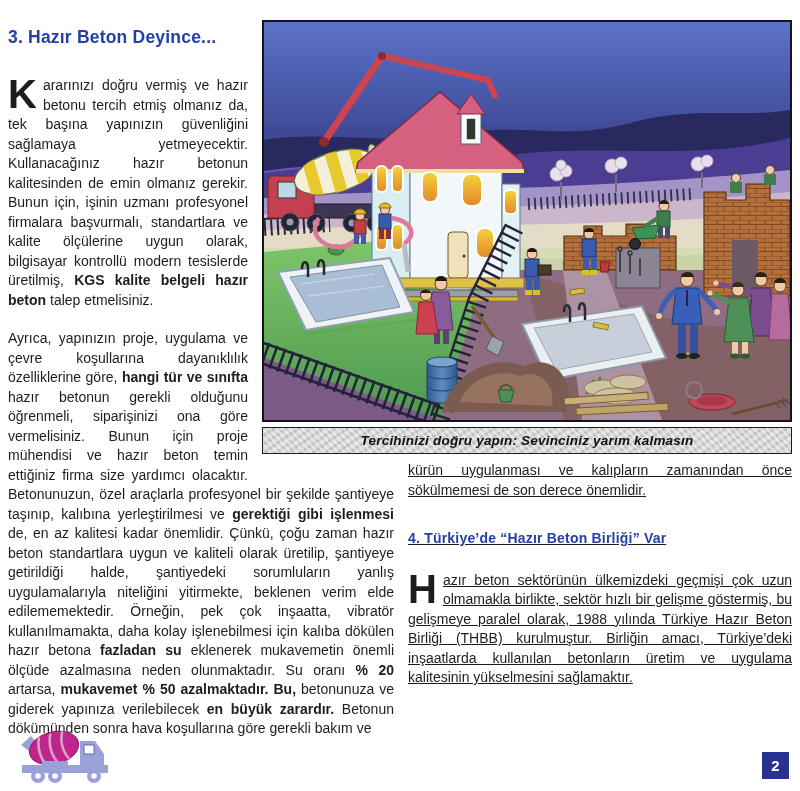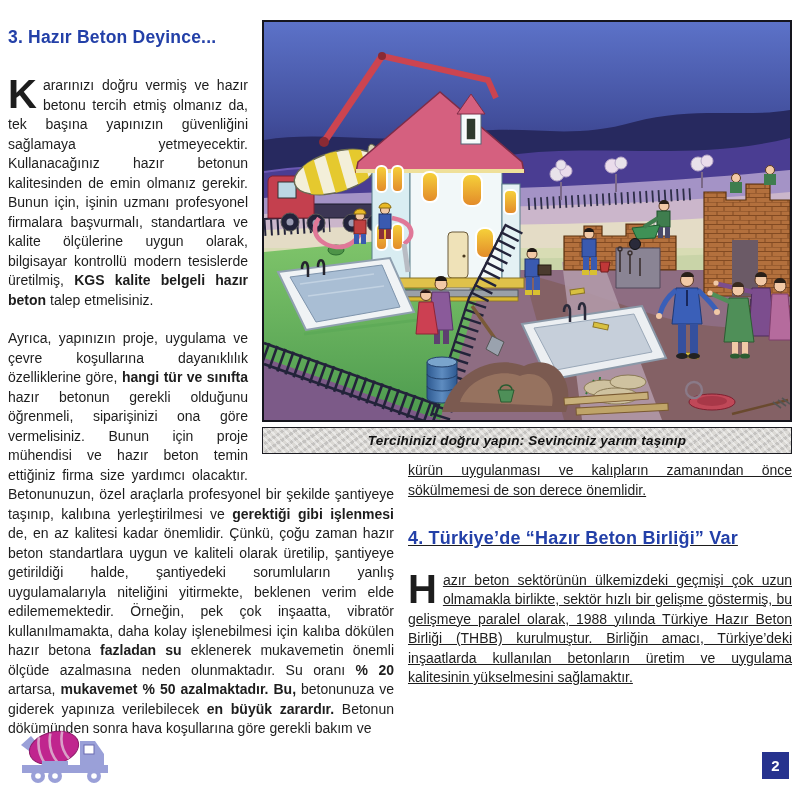--- a/index.html
+++ b/index.html
@@ -37,21 +37,21 @@
       repeating-linear-gradient(-35deg, rgba(110,110,115,.18) 0 3px, rgba(230,228,224,.28) 3px 7px);
     display:flex; align-items:center; justify-content:center;
     font-size:13.5px; font-weight:bold; font-style:italic; color:#101010; letter-spacing:.2px;
   }
   .right-col{
     position:absolute; left:408px; top:461px; width:384px;
     font-size:14px; line-height:19.5px; text-align:justify;text-decoration:underline;
   }
   .right-col p{ margin:0; }
   .title4{
-    margin:29px 0 0 0; font-size:18px; font-weight:bold;
+    margin:29px 0 0 0; font-size:14px; font-weight:bold;
     color:var(--heading); letter-spacing:.2px; text-align:left;
   }
   .p4{ margin-top:22px !important; }
   .logo{ position:absolute; left:14px; top:721px; }
   .page-badge{
     position:absolute; right:11px; top:752px; width:27px; height:27px;
     background:var(--page_box); color:#ffffff; font-weight:bold; font-size:15px;
     display:flex; align-items:center; justify-content:center;
   }
 </style>
@@ -363,21 +363,21 @@
             <rect x="478" y="320" width="6" height="12" fill="#f2c9a6"></rect>
           <ellipse cx="471" cy="334" rx="5" ry="2.6" fill="#2c5c32"></ellipse>
             <ellipse cx="481" cy="334" rx="5" ry="2.6" fill="#2c5c32"></ellipse>
           <circle cx="516" cy="264" r="6" fill="#f2c9a6" stroke="#5c3a24"></circle>
             <path d="M510,261 a6,5 0 0 1 12,0" fill="#2a2018"></path>
           <path d="M508,272 h16 l4,46 h-23 Z" fill="#b56b9d" stroke="#7e3e6c"></path>
         </g>
       </svg>
     </div>
     <div class="caption-bar">
-      <span>Tercihinizi doğru yapın: Sevinciniz yarım taşınıp</span>
+      <span>Tercihinizi doğru yapın: Sevinciniz yarım kalmasın</span>
     </div>
   </div>
 
   <div class="right-col">
     <p><span><span>kürün uygulanması ve kalıpların zamanından önce sökülmemesi de son derece önemlidir.</span></span></p>
     <h2 class="title4">4. Türkiye’de “Hazır Beton Birliği” Var</h2>
     <p class="p4"><span class="dropcap">H</span><span><span>azır beton sektörünün ülkemizdeki geçmişi çok uzun olmamakla birlikte, sektör hızlı bir gelişme göstermiş, bu gelişmeye paralel olarak, 1988 yılında Türkiye Hazır Beton Birliği (THBB) kurulmuştur. Birliğin amacı, Türkiye’deki inşaatlarda kullanılan betonların üretim ve uygulama kalitesinin yükselmesini sağlamaktır.</span></span></p>
   </div>
 
   <svg class="logo" width="102" height="64" viewBox="0 0 102 64" xmlns="http://www.w3.org/2000/svg">

